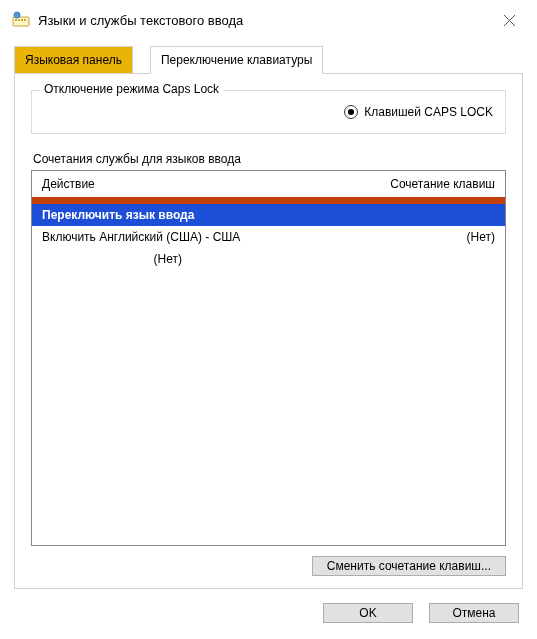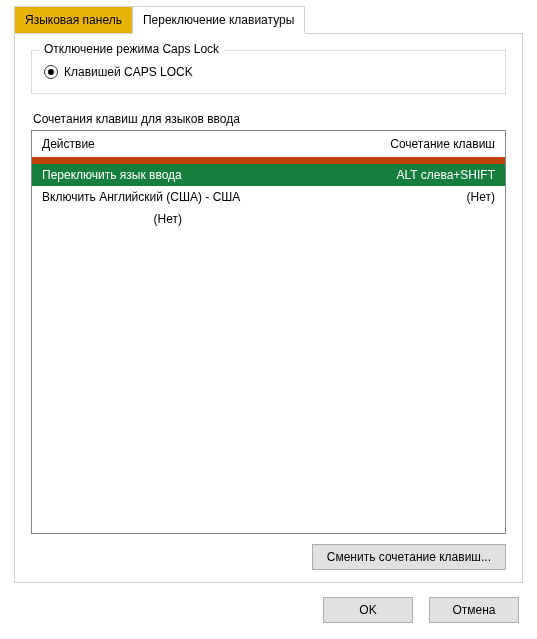--- a/index.html
+++ b/index.html
@@ -71,20 +71,21 @@
     margin-right: -1px;
   }
   .tab.inactive {
     background: #eab308;
     border-bottom: 1px solid #d0d0d0;
   }
   .tab.active {
     background: #fff;
     border-bottom: 1px solid #fff;
     z-index: 3;
+    margin-left: 18px;
   }
 
   .tabpanel {
     border: 1px solid #d0d0d0;
     margin-top: -1px;
     padding: 16px 16px 12px 16px;
     flex: 1;
     display: flex;
     flex-direction: column;
     position: relative;
@@ -101,20 +102,21 @@
     position: absolute;
     top: -9px;
     left: 8px;
     background: #fff;
     padding: 0 4px;
     font-size: 12px;
   }
   .radiorow {
     display: flex;
     gap: 28px;
+    justify-content: flex-end;
   }
   .radio {
     display: flex;
     align-items: center;
     gap: 6px;
     cursor: pointer;
   }
   .radio .circle {
     width: 14px;
     height: 14px;
@@ -162,32 +164,33 @@
   }
   .list-row {
     display: flex;
     padding: 4px 10px;
     font-size: 12px;
     align-items: center;
   }
   .list-row .col-action { flex: 1; white-space: nowrap; overflow: hidden; text-overflow: ellipsis; }
   .list-row .col-key { width: 140px; text-align: right; white-space: nowrap; }
   .list-row.selected {
-    background: #15803d;
+    background: #1d4ed8;
     color: #fff;
+    font-weight: bold;
   }
 
   .change-btn-row {
     display: flex;
     justify-content: flex-end;
     padding-top: 10px;
   }
   .btn {
     min-width: 86px;
-    height: 26px;
+    height: 20px;
     padding: 0 14px;
     background: #e1e1e1;
     border: 1px solid #adadad;
     font-size: 12px;
     font-family: inherit;
     cursor: pointer;
     display: inline-flex;
     align-items: center;
     justify-content: center;
   }
@@ -203,20 +206,40 @@
     padding: 14px 18px 16px 18px;
     margin-left: 18px;
   }
   .footer .btn { min-width: 90px; }
 </style>
 </head>
 <body>
 
 <div class="dialog">
 
+  <div class="titlebar">
+    <span class="icon">
+      <svg viewBox="0 0 18 18" width="18" height="18">
+        <rect x="1" y="6" width="16" height="9" rx="1" fill="#fef4c5" stroke="#c5a63a" stroke-width="1"></rect>
+        <rect x="3" y="8" width="2" height="2" fill="#c5a63a"></rect>
+        <rect x="6" y="8" width="2" height="2" fill="#c5a63a"></rect>
+        <rect x="9" y="8" width="2" height="2" fill="#c5a63a"></rect>
+        <rect x="12" y="8" width="2" height="2" fill="#c5a63a"></rect>
+        <circle cx="5" cy="4" r="3" fill="#5aa0e6" stroke="#2b6cb0" stroke-width="0.8"></circle>
+        <path d="M3 4 Q5 2 7 4" stroke="#2b6cb0" stroke-width="0.6" fill="none"></path>
+      </svg>
+    </span>
+    <span class="title">Языки и службы текстового ввода</span>
+    <span class="close">
+      <svg viewBox="0 0 13 13">
+        <line x1="1" y1="1" x2="12" y2="12" stroke="#555" stroke-width="1"></line>
+        <line x1="12" y1="1" x2="1" y2="12" stroke="#555" stroke-width="1"></line>
+      </svg>
+    </span>
+  </div>
 
   <div class="content">
     <div class="tabrow">
       <div class="tab inactive">Языковая панель</div>
       <div class="tab active">Переключение клавиатуры</div>
     </div>
 
     <div class="tabpanel">
 
       <div class="groupbox">
@@ -224,31 +247,30 @@
         <div class="radiorow">
           <label class="radio selected">
             <span class="circle">
                 <span class="dot"></span>
               </span>
             <span>Клавишей CAPS LOCK</span>
           </label>
         </div>
       </div>
 
-      <div class="section-label">Сочетания клавиш для языков ввода</div>
+      <div class="section-label">Сочетания службы для языков ввода</div>
 
       <div class="listbox">
         <div class="list-header">
           <span class="col-action">Действие</span>
           <span class="col-key">Сочетание клавиш</span>
         </div>
         <div class="list-body" id="list-body">
             <div class="list-row selected">
               <span class="col-action">Переключить язык ввода</span>
-              <span class="col-key">ALT слева+SHIFT</span>
             </div>
             <div class="list-row">
               <span class="col-action">Включить Английский (США) - США</span>
               <span class="col-key">(Нет)</span>
             </div>
             <div class="list-row">
               <span class="col-key">(Нет)</span>
             </div>
           </div>
       </div>

